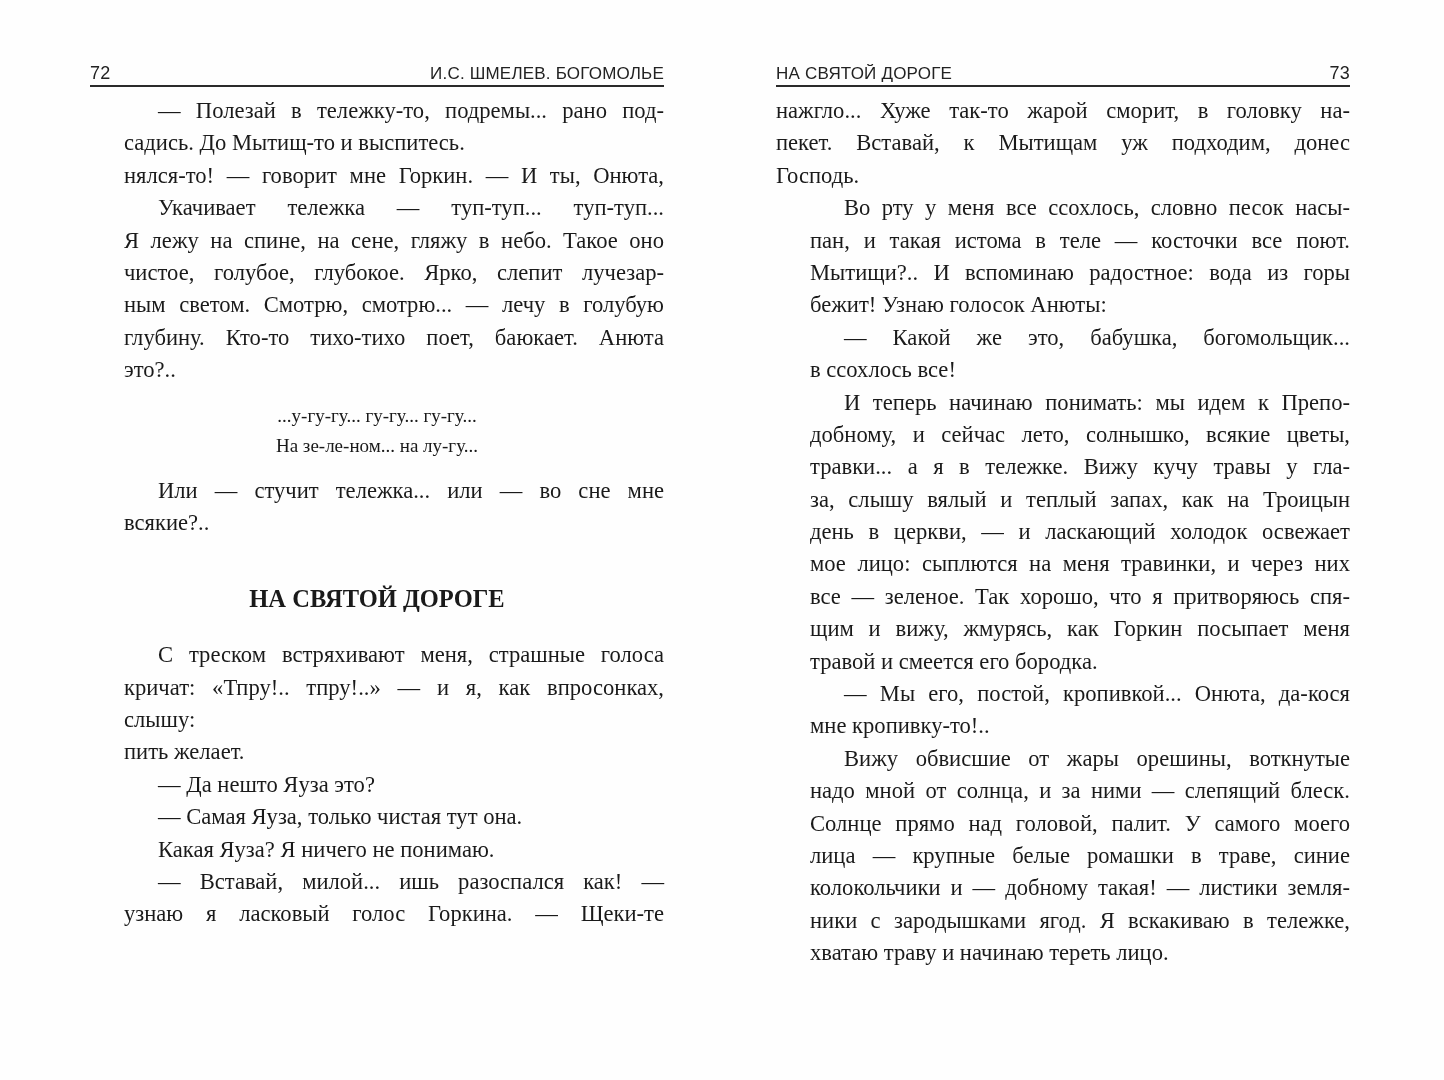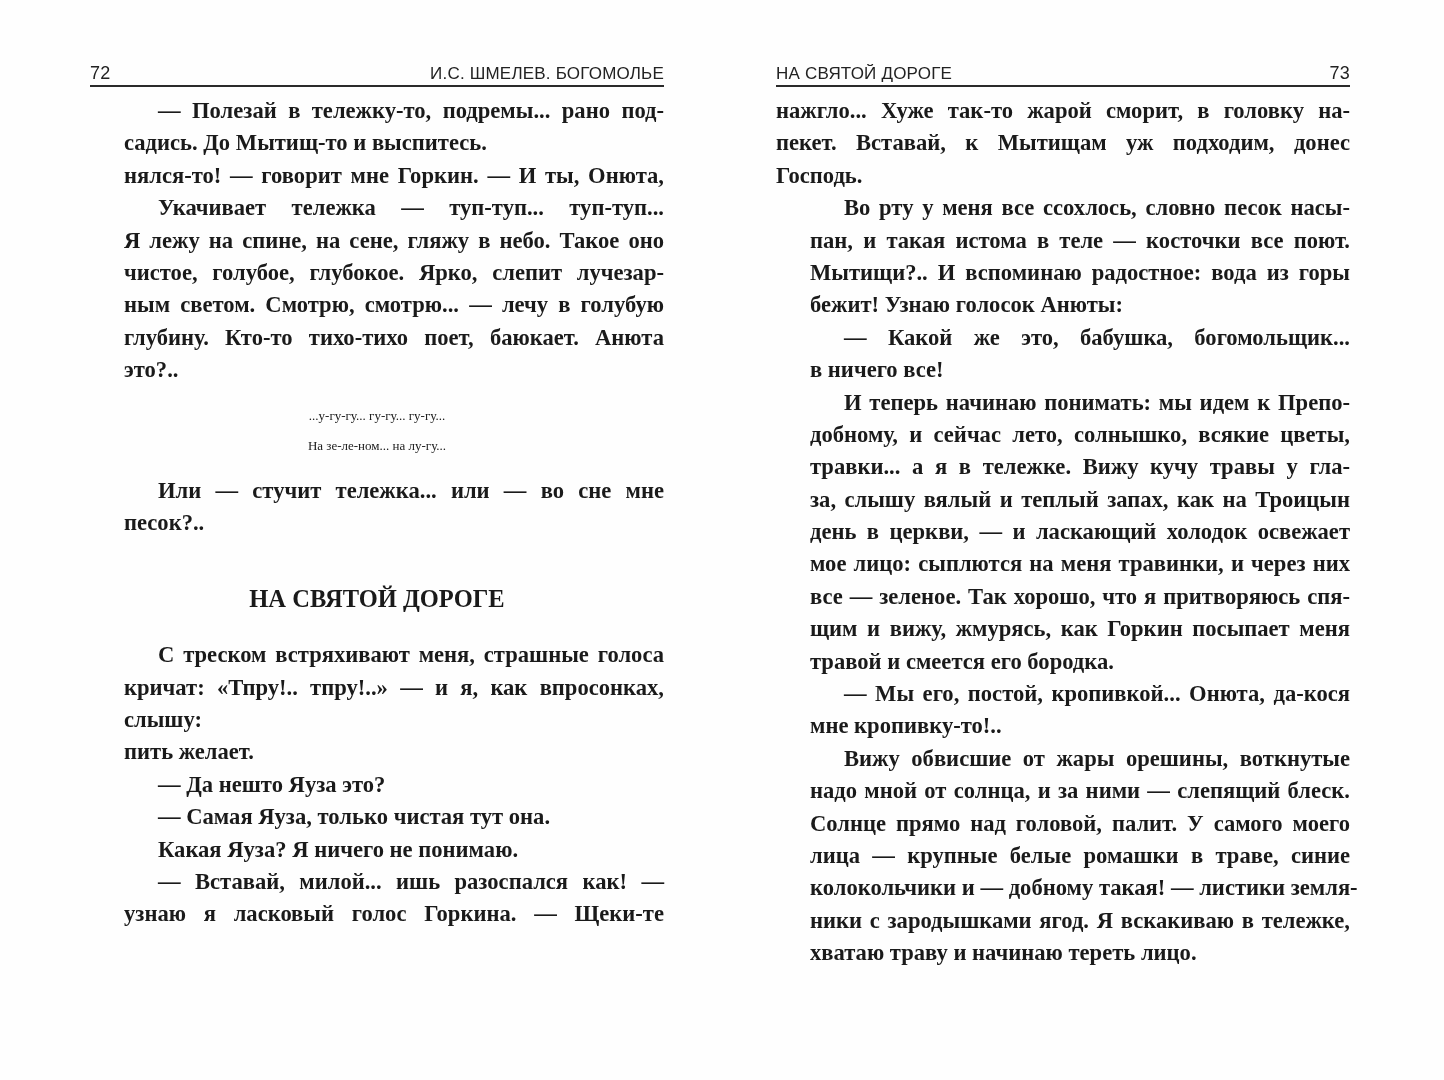--- a/index.html
+++ b/index.html
@@ -55,30 +55,29 @@
     text-indent: 34px;
   }
   .para.noindent { text-indent: 0; }
   .line {
     display: block;
     text-align: justify;
     text-align-last: justify;
     white-space: nowrap;
     height: 32.4px;
     overflow: visible;
-    font-weight: bold;
   }
   .line.last {
     text-align-last: left;
   }
   .line.indent { padding-left: 34px; }
 
   .verse {
     margin: 14px 0 14px 0;
-    font-size: 13px;
+    font-size: 19px;
     line-height: 30px;
     text-align: center;
   }
   .verse .vline { display: block; }
 
   .chapter-title {
     text-align: center;
     font-family: "Liberation Serif", "DejaVu Serif", serif;
     font-weight: bold;
     font-size: 24.5px;
@@ -115,21 +114,21 @@
         <span class="line last">это?..</span>
       </p>
 
       <div class="verse">
         <span class="vline">...у-гу-гу... гу-гу... гу-гу...</span>
         <span class="vline">На зе-ле-ном... на лу-гу...</span>
       </div>
 
       <p class="para">
         <span class="line indent">Или — стучит тележка... или — во сне мне</span>
-        <span class="line last">песок?..</span>
+        <span class="line last">всякие?..</span>
       </p>
 
       <div class="chapter-title">НА СВЯТОЙ ДОРОГЕ</div>
 
       <p class="para">
         <span class="line indent">С треском встряхивают меня, страшные голоса</span>
         <span class="line">кричат: «Тпру!.. тпру!..» — и я, как впросонках,</span>
         <span class="line last">слышу:</span>
       </p>
 
@@ -172,21 +171,21 @@
 
       <p class="para">
         <span class="line indent">Во рту у меня все ссохлось, словно песок насы-</span>
         <span class="line">пан, и такая истома в теле — косточки все поют.</span>
         <span class="line">Мытищи?.. И вспоминаю радостное: вода из горы</span>
         <span class="line last">бежит! Узнаю голосок Анюты:</span>
       </p>
 
       <p class="para">
         <span class="line indent">— Какой же это, бабушка, богомольщик...</span>
-        <span class="line last">в ничего все!</span>
+        <span class="line last">в ссохлось все!</span>
       </p>
 
       <p class="para">
         <span class="line indent">И теперь начинаю понимать: мы идем к Препо-</span>
         <span class="line">добному, и сейчас лето, солнышко, всякие цветы,</span>
         <span class="line">травки... а я в тележке. Вижу кучу травы у гла-</span>
         <span class="line">за, слышу вялый и теплый запах, как на Троицын</span>
         <span class="line">день в церкви, — и ласкающий холодок освежает</span>
         <span class="line">мое лицо: сыплются на меня травинки, и через них</span>
         <span class="line">все — зеленое. Так хорошо, что я притворяюсь спя-</span>

